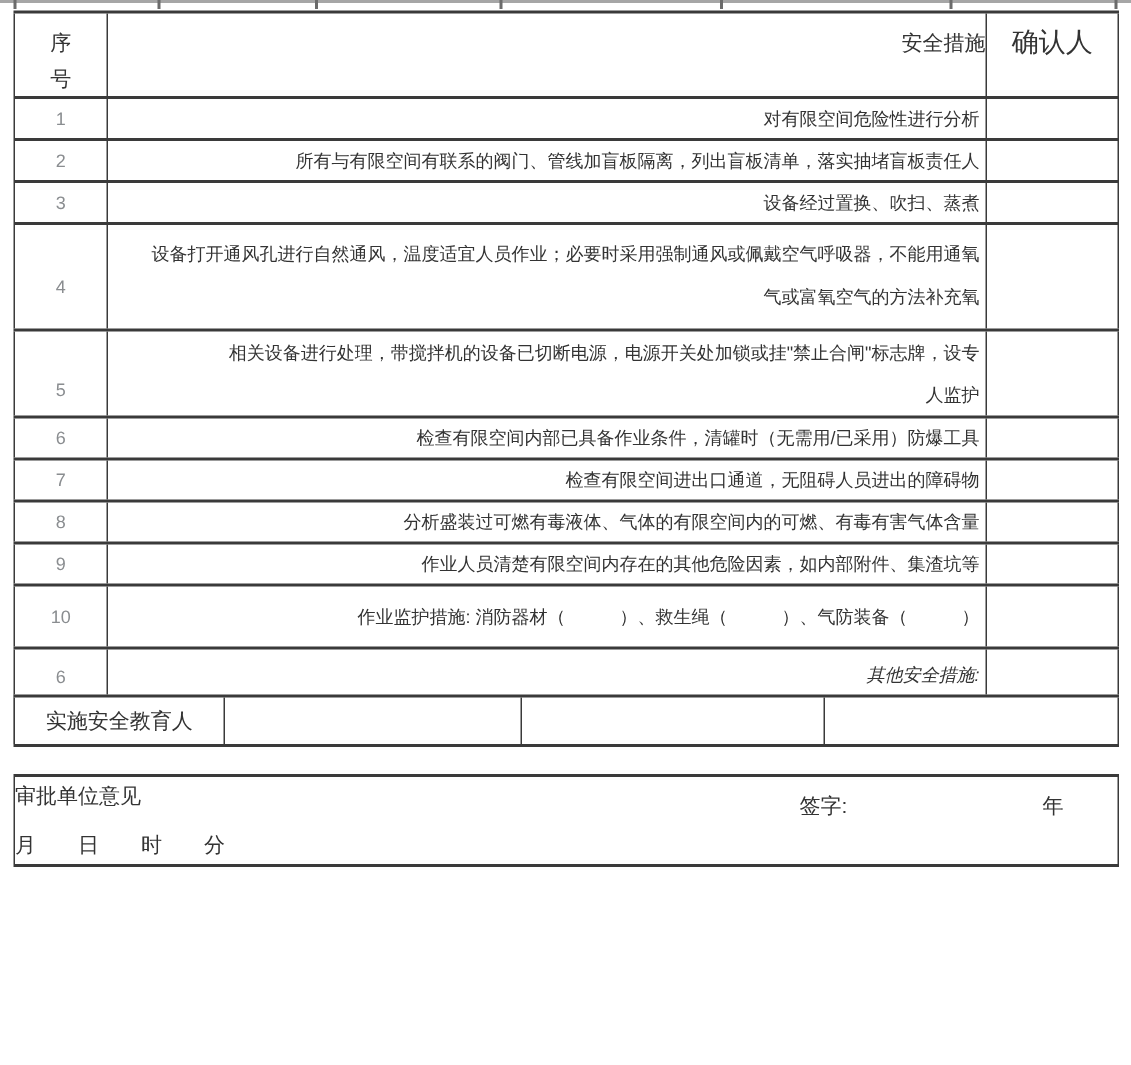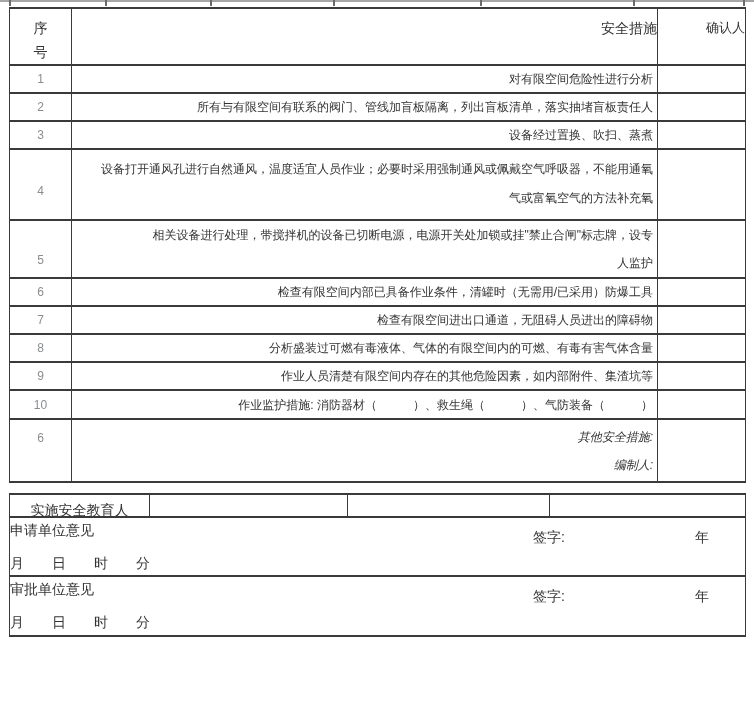--- a/index.html
+++ b/index.html
@@ -15,34 +15,34 @@
   table.t td,table.t th{
     border-left:1px solid #3a3a3a;border-right:1px solid #3a3a3a;
     border-top:2px solid #3a3a3a;border-bottom:2px solid #3a3a3a;
     padding:0;font-weight:normal;overflow:hidden;
   }
 
   
   .main{top:7px;width:736px;}
   .main .hno{vertical-align:top;text-align:center;font-size:14px;line-height:24px;padding-top:7px;}
   .main .hmid{vertical-align:top;text-align:right;font-size:14px;line-height:24px;padding-top:7px;}
-  .main .hconf{vertical-align:top;text-align:right;font-size:13px;line-height:24px;padding-top:7px;}
+  .main .hconf{vertical-align:top;text-align:center;font-size:18px;line-height:24px;padding-top:7px;}
   .main td.no{text-align:center;font-size:12px;color:#8a8d90;vertical-align:middle;}
   .main td.no.low4{vertical-align:top;line-height:20px;padding-top:31px;}
   .main td.no.low5{vertical-align:top;line-height:20px;padding-top:29px;}
   .main td.no.top11{vertical-align:top;line-height:20px;padding-top:8px;}
   .main td.txt{font-size:12px;vertical-align:middle;padding-left:6px;padding-right:4px;line-height:16px;text-align:right;}
   .main td.txt.two4{vertical-align:top;line-height:29px;padding-top:5px;margin-top:16px;}
   .main td.txt.two5{vertical-align:top;line-height:28px;padding-top:0;}
   .main td.txt.r11{vertical-align:top;line-height:20px;padding-top:7px;font-style:italic;}
   .main td.confirm{background:#fff;}
   .r11-extra{padding-left:386px;margin-top:8px;}
 
   
-  .edu{top:493px;width:736px;padding-left:36px;}
+  .edu{top:463px;width:736px;padding-left:36px;}
   .edu td{height:31px;font-size:14px;vertical-align:middle;}
   .edu td.lbl{text-align:center;}
 
   
   .bot{top:516px;width:736px;}
   .bot td{position:relative;vertical-align:top;font-size:14px;padding:7px 0 0 10px;line-height:24px;}
   .bot .sign{position:absolute;left:523px;top:7px;line-height:24px;}
   .bot .year{position:absolute;left:685px;top:7px;line-height:24px;}
   .bot .dateline{margin-top:9px;line-height:24px;}
 </style>
@@ -120,21 +120,21 @@
     <tr style="height:28px">
       <td class="no">8</td>
       <td class="txt">分析盛装过可燃有毒液体、气体的有限空间内的可燃、有毒有害气体含量</td>
       <td class="confirm"></td>
     </tr>
     <tr style="height:28px">
       <td class="no">9</td>
       <td class="txt">作业人员清楚有限空间内存在的其他危险因素，如内部附件、集渣坑等</td>
       <td class="confirm"></td>
     </tr>
-    <tr style="height:29px">
+    <tr style="height:42px">
       <td class="no">10</td>
       <td class="txt">作业监护措施: 消防器材（　　　）、救生绳（　　　）、气防装备（　　　）</td>
       <td class="confirm"></td>
     </tr>
     <tr style="height:63px">
       <td class="no top11">6</td>
       <td class="txt r11">
         <div>其他安全措施:</div>
         <div class="r11-extra">编制人:</div>
       </td>
@@ -158,28 +158,20 @@
       <td></td>
     </tr>
   </tbody>
     </table>
 
   <table class="t bot">
     <colgroup>
         <col style="width:736px">
       </colgroup>
     <tbody>
-        <tr style="height:59px">
-      <td>
-        <span>申请单位意见</span>
-        <span class="sign">签字:</span>
-        <span class="year">年</span>
-        <div class="dateline">月　　日　　时　　分</div>
-      </td>
-    </tr>
     <tr style="height:60px">
       <td>
         <span>审批单位意见</span>
         <span class="sign">签字:</span>
         <span class="year">年</span>
         <div class="dateline">月　　日　　时　　分</div>
       </td>
     </tr>
   </tbody>
     </table>

